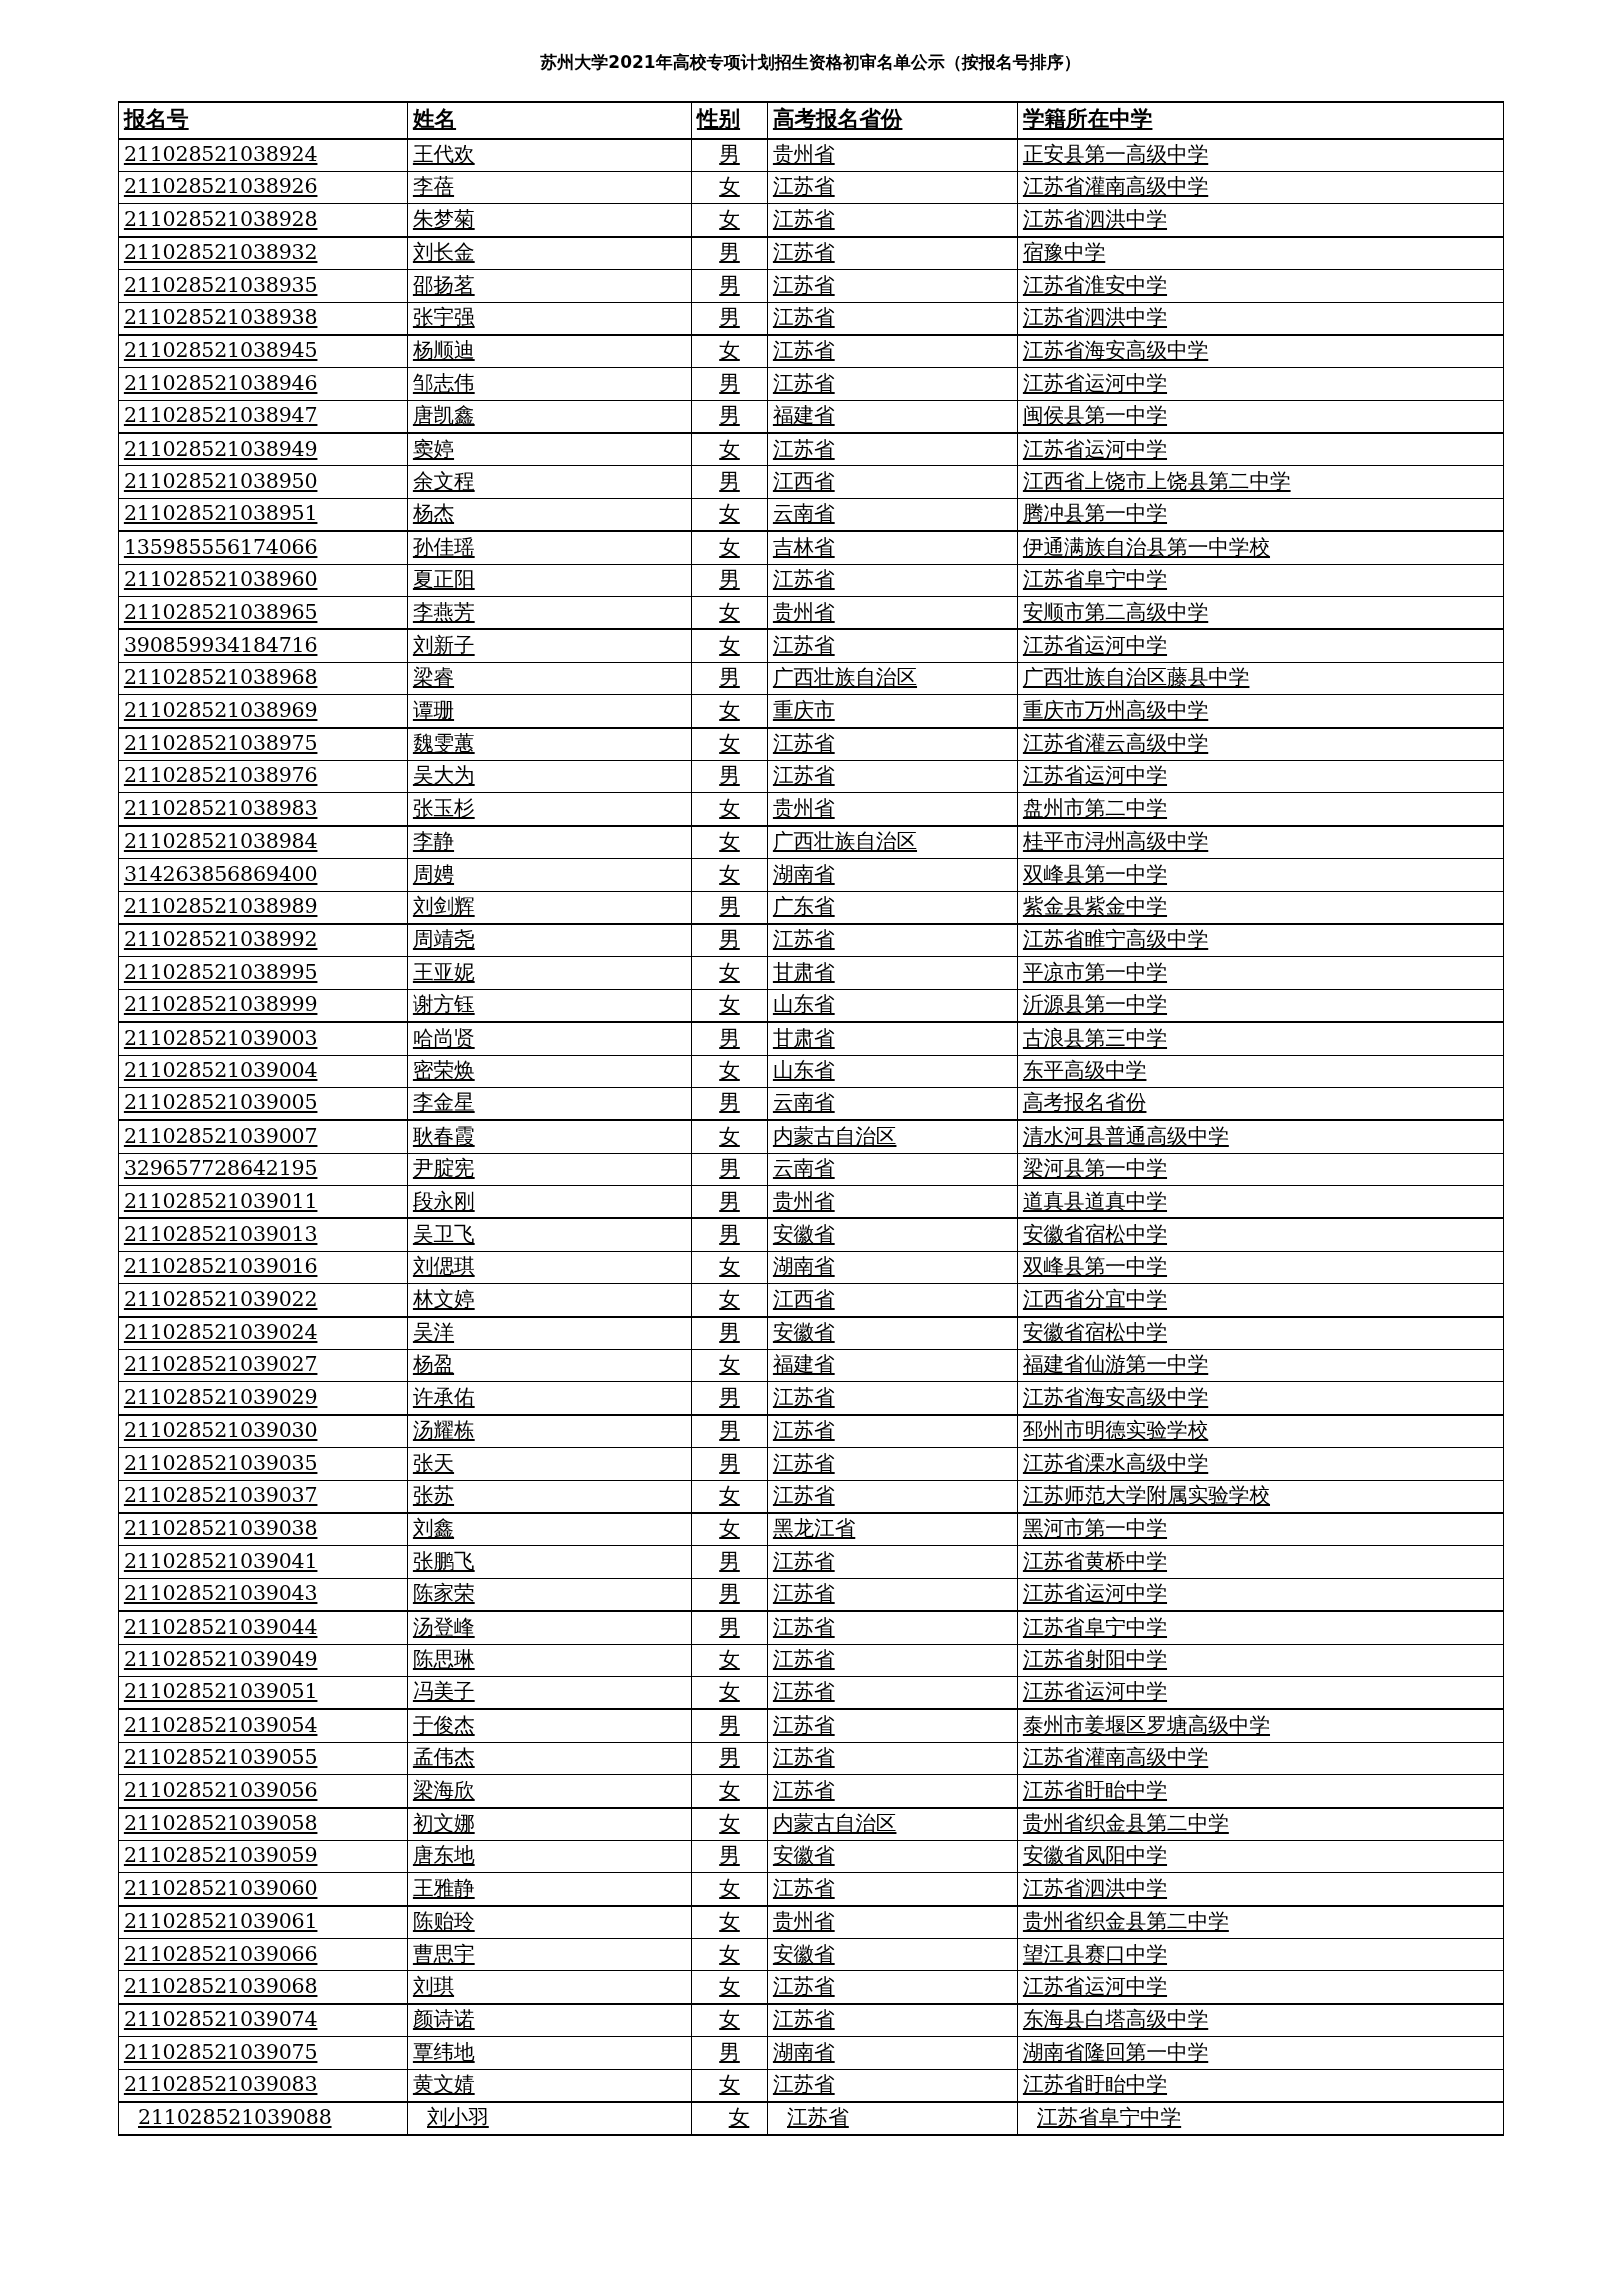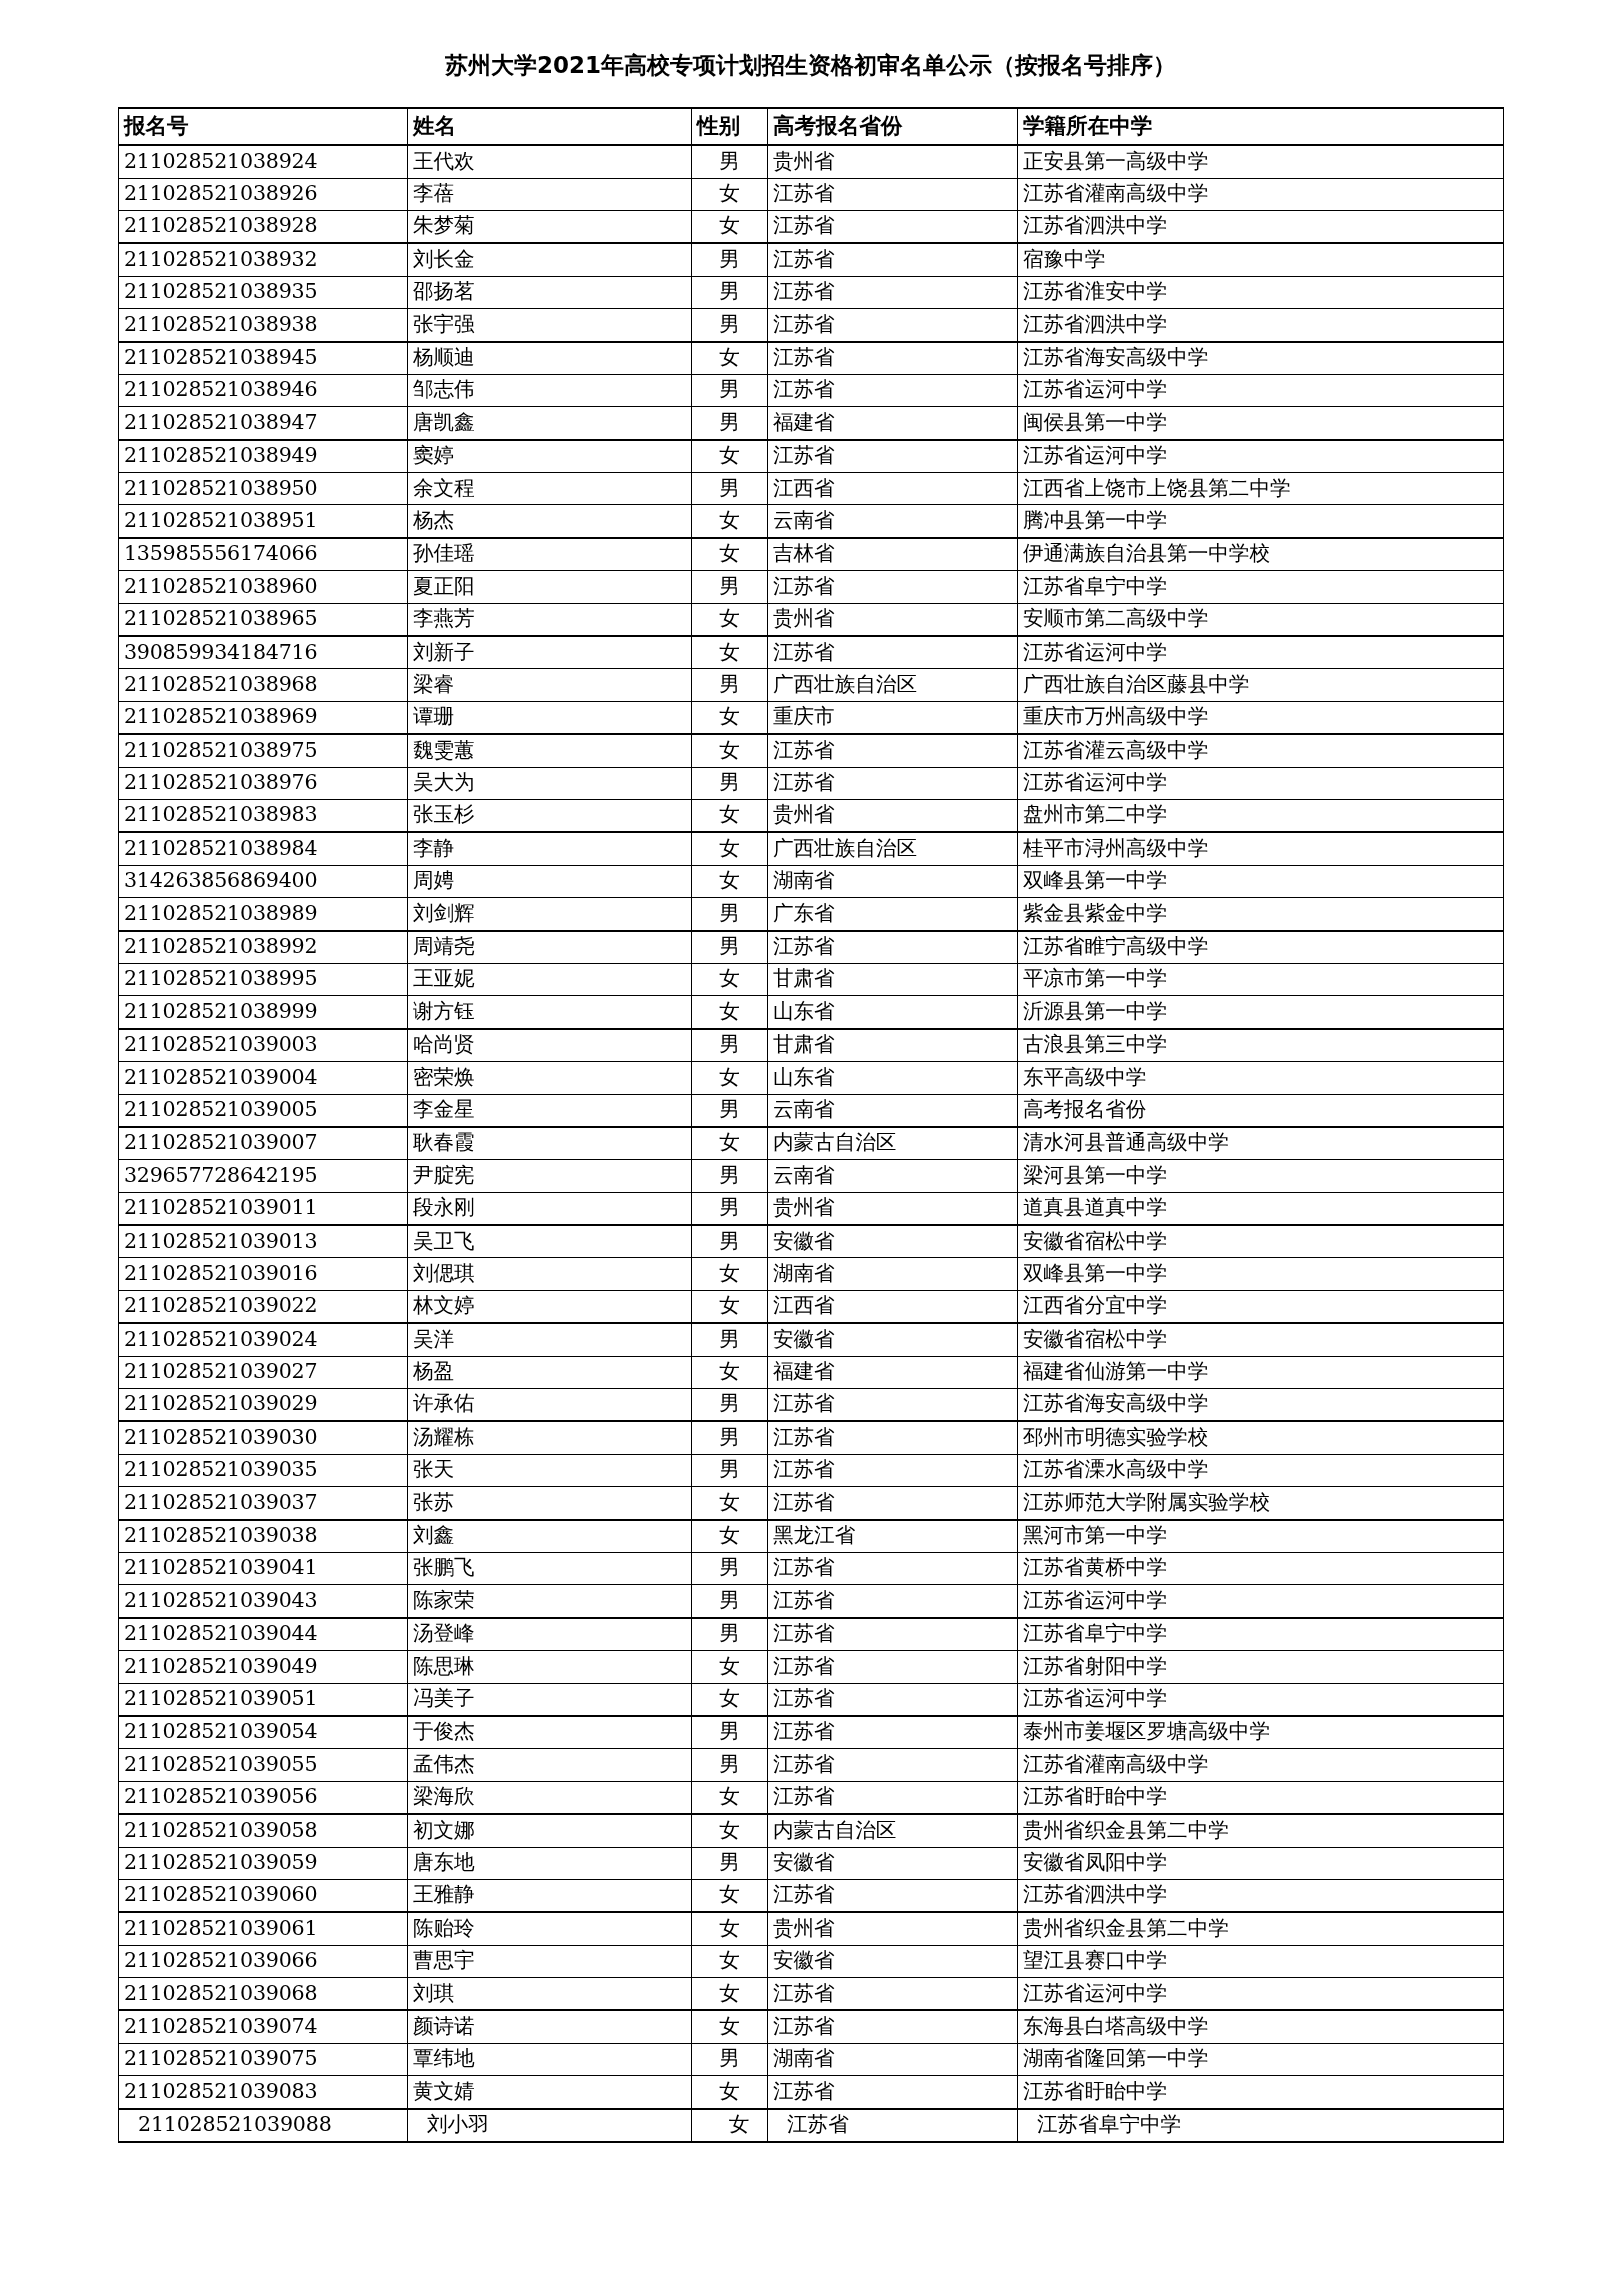--- a/index.html
+++ b/index.html
@@ -17,32 +17,33 @@
   }
   .page {
     position: relative;
     width: 1621px;
     height: 2293px;
     box-sizing: border-box;
     padding: 0;
   }
   .doc-title {
     text-align: center;
-    font-size: 23px;
+    font-size: 17px;
     font-weight: bold;
     letter-spacing: 0px;
     padding-top: 53px;
     padding-bottom: 0px;
     line-height: 1.1;
     font-family: "DejaVu Sans", "Liberation Sans", sans-serif;
   }
   .table-wrap {
     margin-top: 29px;
     padding-left: 118px;
     padding-right: 118px;
+    text-decoration: underline;
   }
   table.roster {
     border-collapse: collapse;
     width: 1386px;
     table-layout: fixed;
     font-size: 20.6px;
     line-height: 1.0;
   }
   table.roster col.c-reg   { width: 289px; }
   table.roster col.c-name  { width: 284px; }

